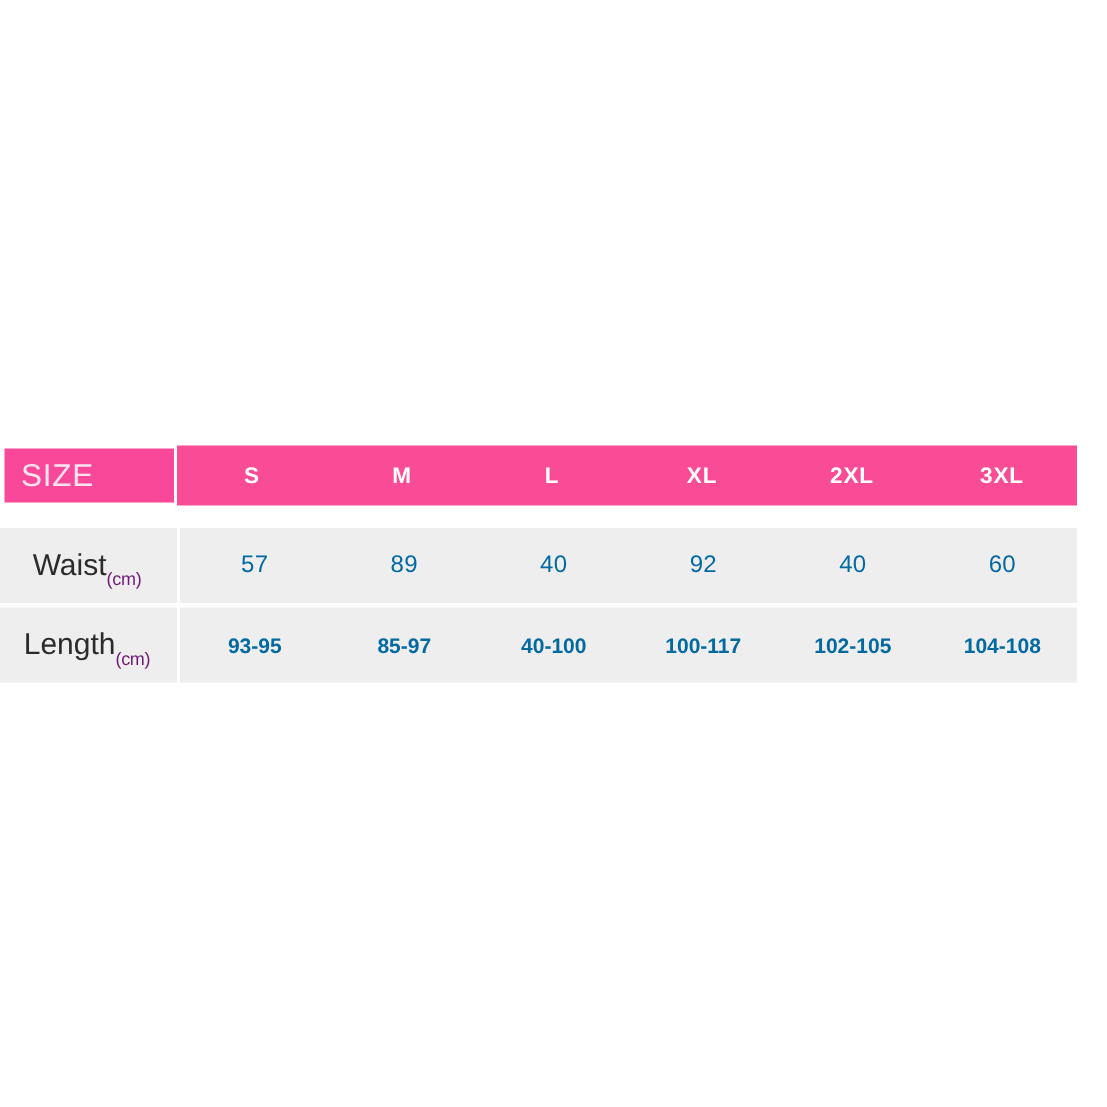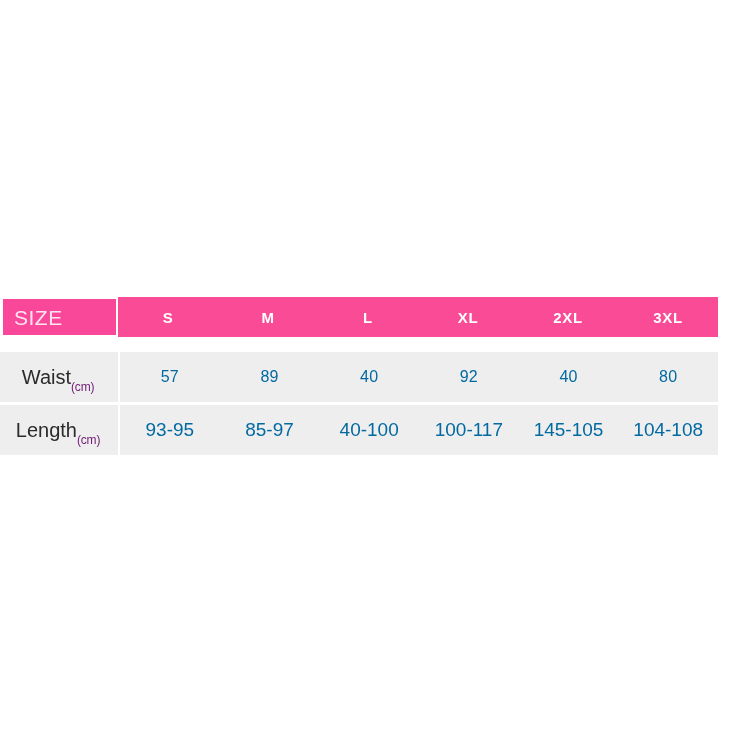--- a/index.html
+++ b/index.html
@@ -118,22 +118,23 @@
   }
   .value-cell {
     flex: 1 1 0;
     text-align: center;
     color: #0369a1;
     font-size: 16px;
     font-weight: 500;
     letter-spacing: 0.2px;
   }
   .value-cell.range {
-    font-size: 19px;
+    font-size: 14px;
     letter-spacing: 0px;
+    font-weight: bold;
   }
 </style>
 </head>
 <body>
 
 <div class="size-chart">
 
   <div class="row header-row">
     <div class="label-cell">
       <div class="size-badge">
@@ -155,33 +156,33 @@
       <span class="measure-label">
         <span>Waist</span><span class="measure-unit">(cm)</span>
       </span>
     </div>
     <div class="values">
       <div class="value-cell">57</div>
       <div class="value-cell">89</div>
       <div class="value-cell">40</div>
       <div class="value-cell">92</div>
       <div class="value-cell">40</div>
-      <div class="value-cell">80</div>
+      <div class="value-cell">60</div>
     </div>
   </div>
 
   <div class="row data-row">
     <div class="label-cell">
       <span class="measure-label">
         <span>Length</span><span class="measure-unit">(cm)</span>
       </span>
     </div>
     <div class="values">
       <div class="value-cell range">93-95</div>
       <div class="value-cell range">85-97</div>
       <div class="value-cell range">40-100</div>
       <div class="value-cell range">100-117</div>
-      <div class="value-cell range">145-105</div>
+      <div class="value-cell range">102-105</div>
       <div class="value-cell range">104-108</div>
     </div>
   </div>
 
 </div>
 
 </body></html>

